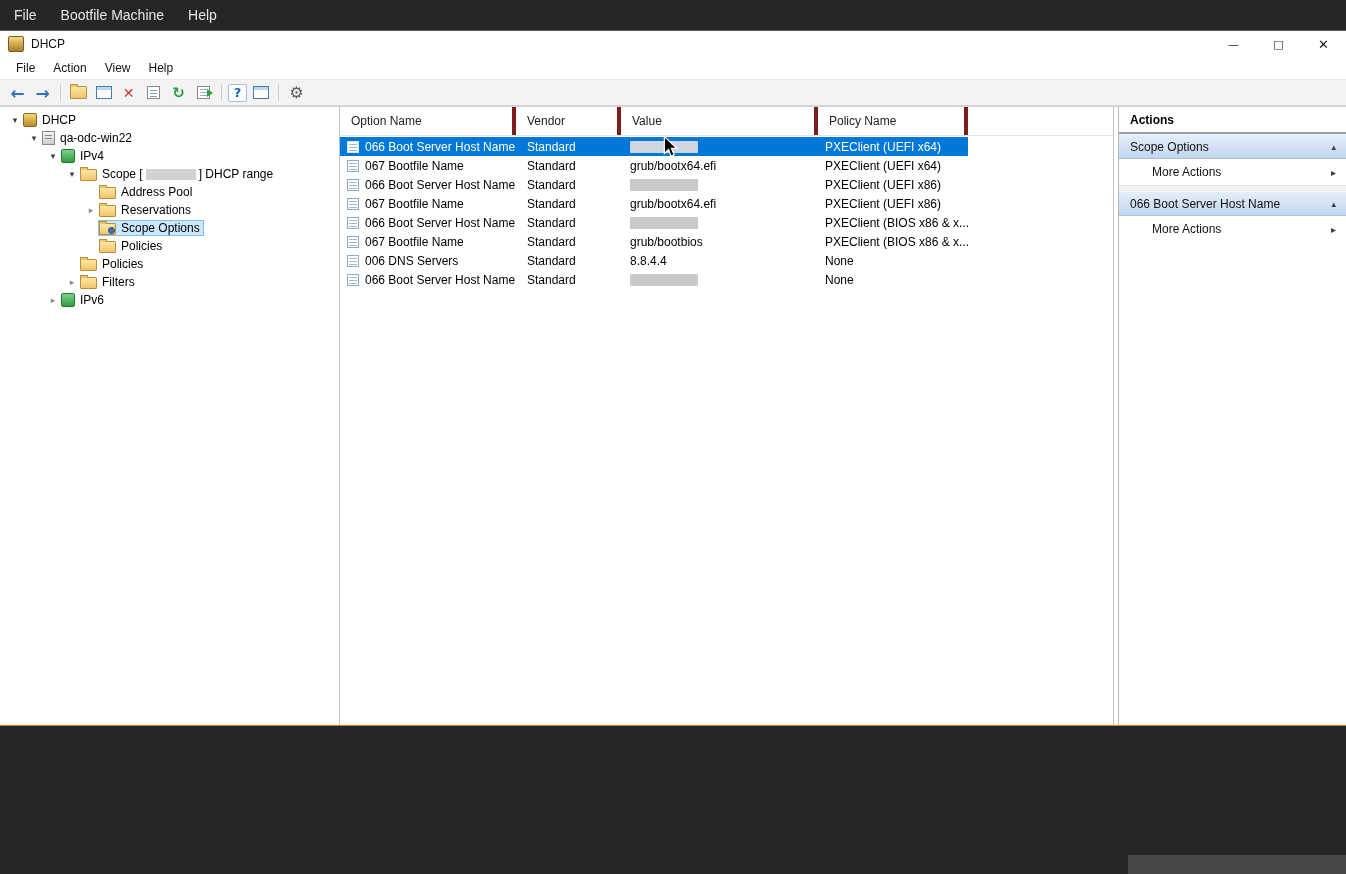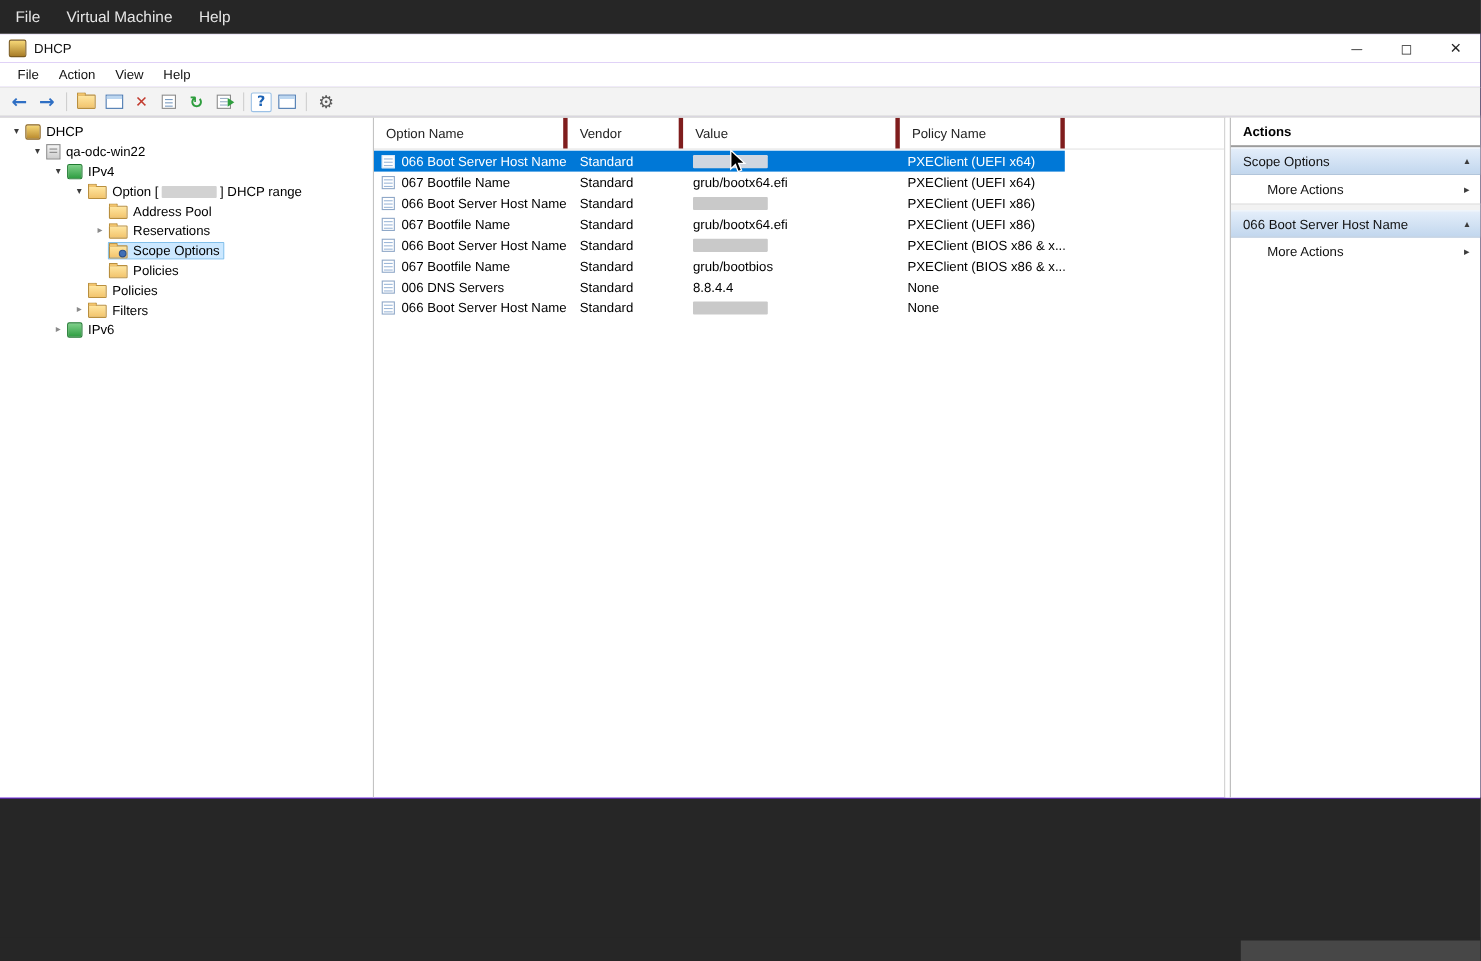--- a/index.html
+++ b/index.html
@@ -9,21 +9,21 @@
 
   
   .vm-bar{position:absolute;top:0;left:0;right:0;height:30px;background:#262626;color:#e6e6e6;
           display:flex;align-items:center;font-size:14px;}
   .vm-menu-item{padding:0 12px;height:30px;display:flex;align-items:center;cursor:default;}
   .vm-menu-item:first-child{padding-left:14px;}
   .bottom-bar{position:absolute;left:0;top:852px;width:1346px;height:22px;background:#262626;}
   .bottom-seg{position:absolute;left:1128px;top:855px;width:218px;height:19px;background:#474747;}
 
   
-  .win{position:absolute;top:30px;left:0;width:1346px;height:696px;background:#6d28d9;
+  .win{position:absolute;top:30px;left:0;width:1346px;height:696px;background:#f97316;
        border-top:1px solid #5a5a5a;box-sizing:border-box;color:#000;}
   .titlebar{height:26px;display:flex;align-items:center;background:#fff;}
   .app-icon{width:14px;height:14px;margin-left:8px;flex:none;border-radius:2px;
             background:linear-gradient(#f7d877,#a87d28);border:1px solid #7a5a1e;}
   .win-title{margin-left:7px;font-size:12px;color:#111;}
   .win-controls{margin-left:auto;display:flex;height:100%;}
   .win-btn{width:45px;display:flex;align-items:center;justify-content:center;font-size:11px;color:#222;cursor:default;}
   .win-btn.close{font-size:13px;}
 
   .menubar{height:22px;display:flex;align-items:center;font-size:12px;color:#111;background:#fff;}
@@ -116,21 +116,21 @@
 
   .cursor{position:absolute;left:663px;top:136px;width:16px;height:23px;pointer-events:none;}
 </style>
 </head>
 <body>
 
 <div class="screen">
 
   <div class="vm-bar">
     <div class="vm-menu-item">File</div>
-    <div class="vm-menu-item">Virtual Machine</div>
+    <div class="vm-menu-item">Bootfile Machine</div>
     <div class="vm-menu-item">Help</div>
   </div>
 
   <div class="win">
 
     <div class="titlebar">
       <span class="app-icon"></span>
       <span class="win-title">DHCP</span>
       <div class="win-controls">
         <span class="win-btn glyph">—</span>
@@ -200,21 +200,21 @@
           <span class="tlabel">IPv4</span>
             </span>
         </div>
 
 
         <div class="tree-row" style="padding-left:65px">
           <span class="chev glyph exp">▾</span>
           <span class="tr-content">
               <span class="ticon i-folder"></span>
           <span class="tlabel">
-                <span>Option [</span>
+                <span>Scope [</span>
                 <span class="blob tree-blob"></span>
                 <span>] DHCP range</span>
               </span>
             </span>
         </div>
 
         <div class="tree-row" style="padding-left:84px">
           <span class="chev"></span>
           <span class="tr-content">
               <span class="ticon i-folder"></span>

